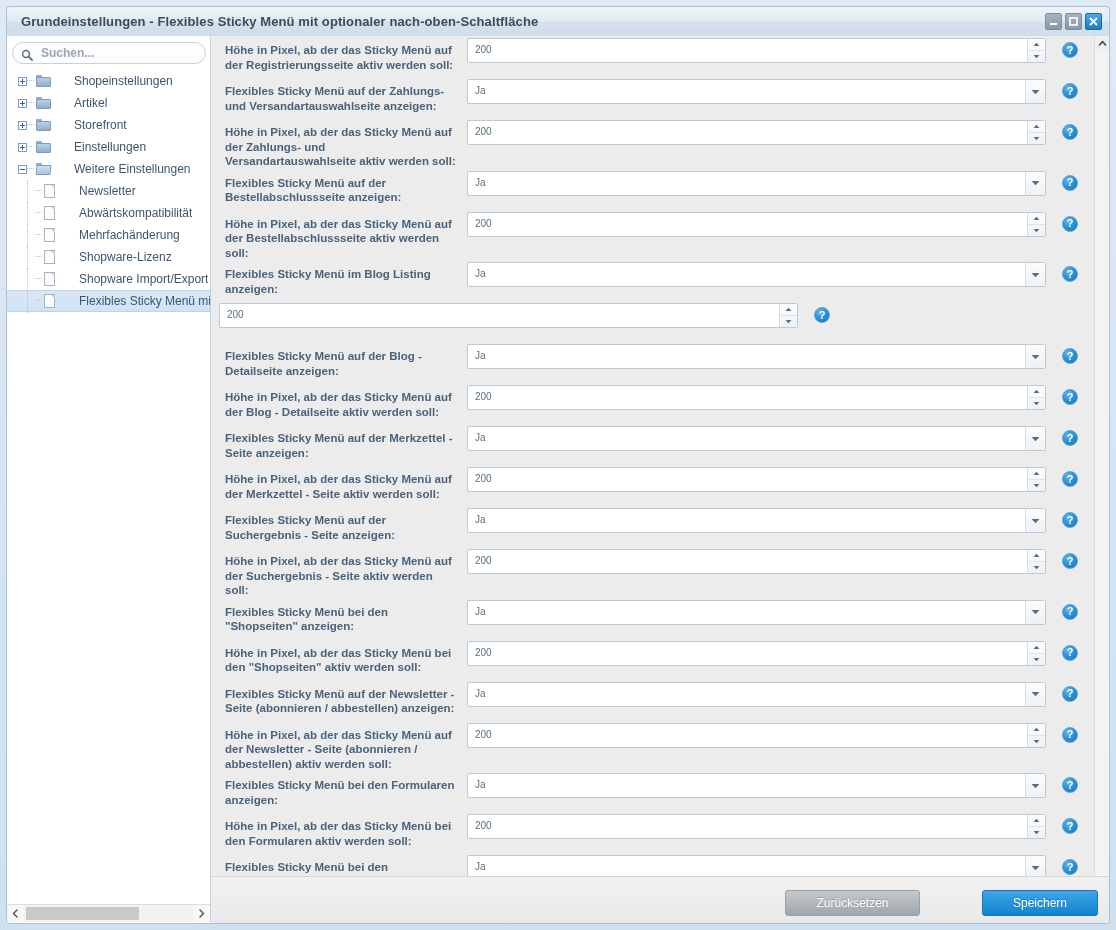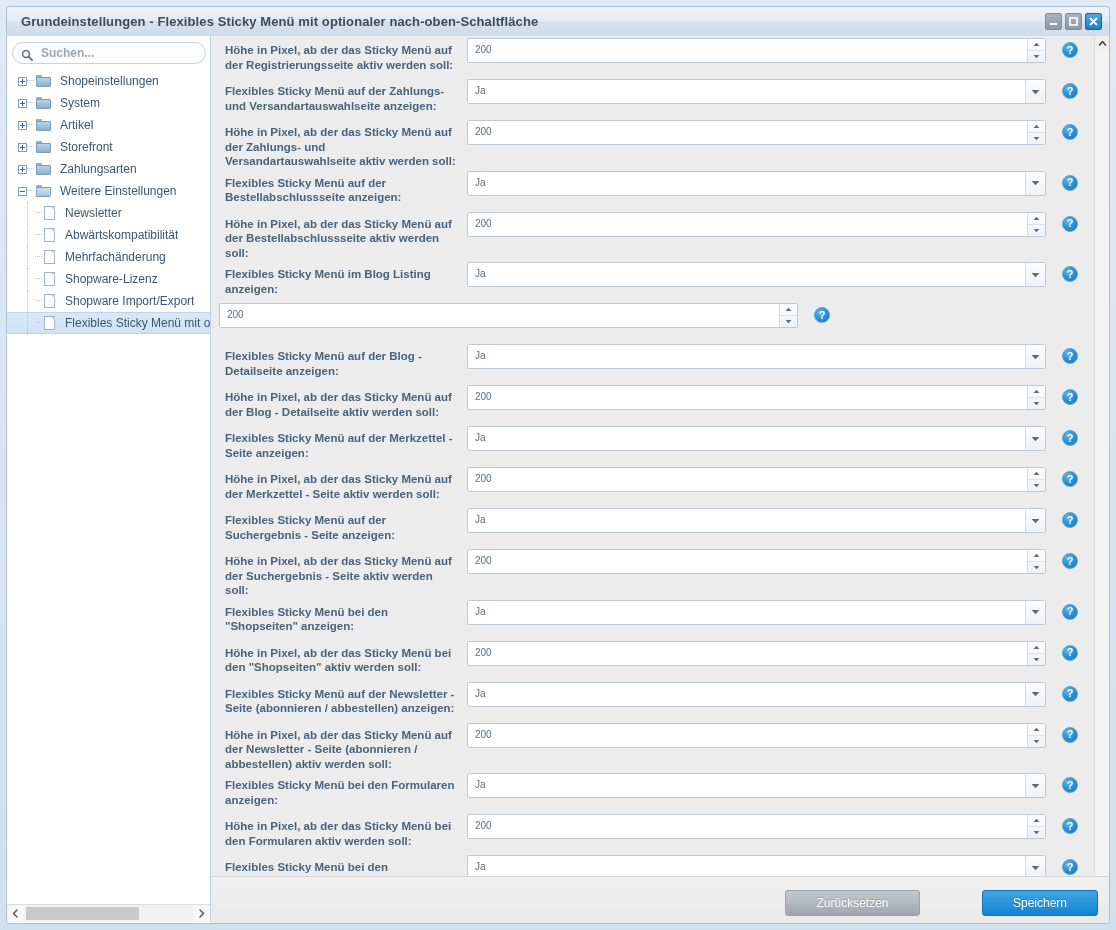--- a/index.html
+++ b/index.html
@@ -116,21 +116,21 @@
     width:12px;height:14px;flex:0 0 auto;position:relative;margin-left:2px;
   }
   .doc .pg{
     position:absolute;left:0;top:0;width:11px;height:14px;background:#fdfdfd;
     border:1px solid #9fb3c4;box-sizing:border-box;
   }
   .doc .fold{
     position:absolute;right:1px;top:1px;width:0;height:0;
     border-left:4px solid transparent;border-top:4px solid #c3d2df;
   }
-  .tlabel{margin-left:9px;overflow:hidden;}
+  .tlabel{margin-left:23px;overflow:hidden;}
   
   .content{
     position:absolute;left:204px;top:0;width:899px;height:886px;
     background:#ececec;overflow:hidden;
   }
   .formarea{
     position:absolute;left:0;top:0;width:884px;height:886px;
     background:#ececec;
   }
   .row{
@@ -271,48 +271,39 @@
             </span>
             <span class="tlabel">Shopeinstellungen</span>
           </div>
           <div class="tnode">
             <span class="exp plus"></span>
             <span class="dash"></span>
             <span class="folder">
               <span class="tab"></span>
               <span class="bd"></span>
             </span>
-            <span class="tlabel">System</span>
+            <span class="tlabel">Artikel</span>
           </div>
           <div class="tnode">
             <span class="exp plus"></span>
             <span class="dash"></span>
             <span class="folder">
               <span class="tab"></span>
               <span class="bd"></span>
             </span>
-            <span class="tlabel">Artikel</span>
+            <span class="tlabel">Storefront</span>
           </div>
           <div class="tnode">
             <span class="exp plus"></span>
             <span class="dash"></span>
             <span class="folder">
               <span class="tab"></span>
               <span class="bd"></span>
             </span>
-            <span class="tlabel">Storefront</span>
-          </div>
-          <div class="tnode">
-            <span class="exp plus"></span>
-            <span class="dash"></span>
-            <span class="folder">
-              <span class="tab"></span>
-              <span class="bd"></span>
-            </span>
-            <span class="tlabel">Zahlungsarten</span>
+            <span class="tlabel">Einstellungen</span>
           </div>
           <div class="tnode">
             <span class="exp"></span>
             <span class="dash"></span>
             <span class="folder open">
               <span class="tab"></span>
               <span class="bd"></span>
             </span>
             <span class="tlabel">Weitere Einstellungen</span>
           </div>

